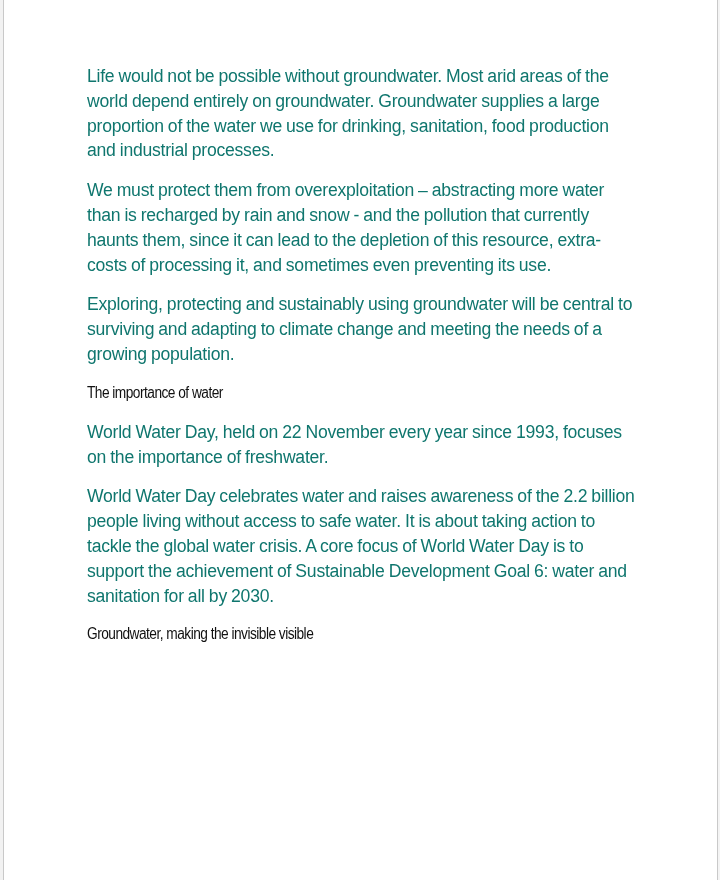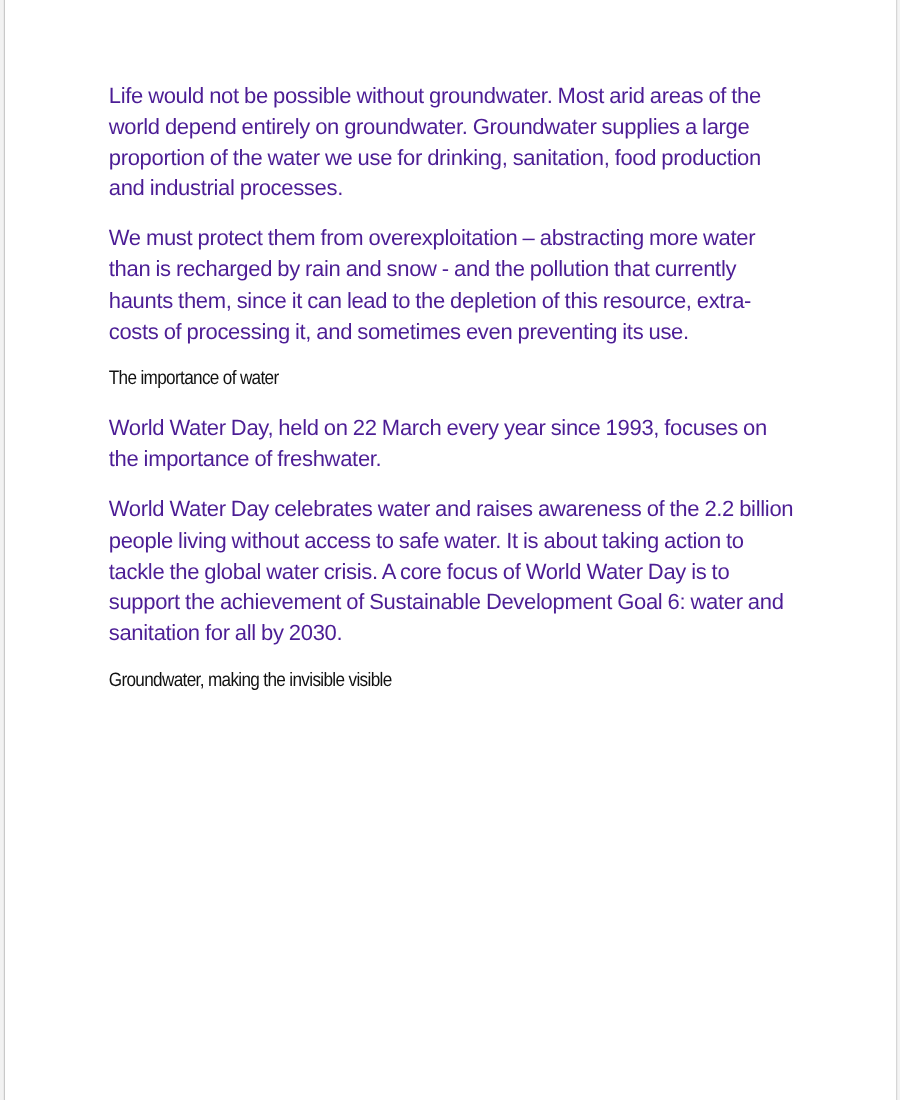--- a/index.html
+++ b/index.html
@@ -57,21 +57,21 @@
     .content {
       position: absolute;
       left: 87px;
       top: 64px;
       width: 548px;
     }
     .para {
       font-family: "Liberation Sans", sans-serif;
       font-size: 17.6px;
       line-height: 24.8px;
-      color: #4c1d95;
+      color: #0f766e;
       margin: 0 0 15px 0;
       letter-spacing: -0.25px;
       word-spacing: -0.5px;
     }
     .heading {
       font-family: "Liberation Sans", sans-serif;
       font-size: 15.6px;
       line-height: 22px;
       color: #111111;
       margin: 0 0 16px 0;
@@ -86,18 +86,19 @@
 
 <div class="page-frame">
   <div class="left-gutter"></div>
   <div class="left-border"></div>
   <div class="right-border"></div>
   <div class="right-gutter"></div>
 
   <div class="content">
     <p class="para">Life would not be possible without groundwater. Most arid areas of the world depend entirely on groundwater. Groundwater supplies a large proportion of the water we use for drinking, sanitation, food production and industrial processes.</p>
     <p class="para">We must protect them from overexploitation – abstracting more water than is recharged by rain and snow - and the pollution that currently haunts them, since it can lead to the depletion of this resource, extra-costs of processing it, and sometimes even preventing its use.</p>
+    <p class="para">Exploring, protecting and sustainably using groundwater will be central to surviving and adapting to climate change and meeting the needs of a growing population.</p>
     <div class="heading">The importance of water</div>
-    <p class="para">World Water Day, held on 22 March every year since 1993, focuses on the importance of freshwater.</p>
+    <p class="para">World Water Day, held on 22 November every year since 1993, focuses on the importance of freshwater.</p>
     <p class="para">World Water Day celebrates water and raises awareness of the 2.2 billion people living without access to safe water. It is about taking action to tackle the global water crisis. A core focus of World Water Day is to support the achievement of Sustainable Development Goal 6: water and sanitation for all by 2030.</p>
     <div class="heading">Groundwater, making the invisible visible</div>
   </div>
 </div>
 
 </body></html>

